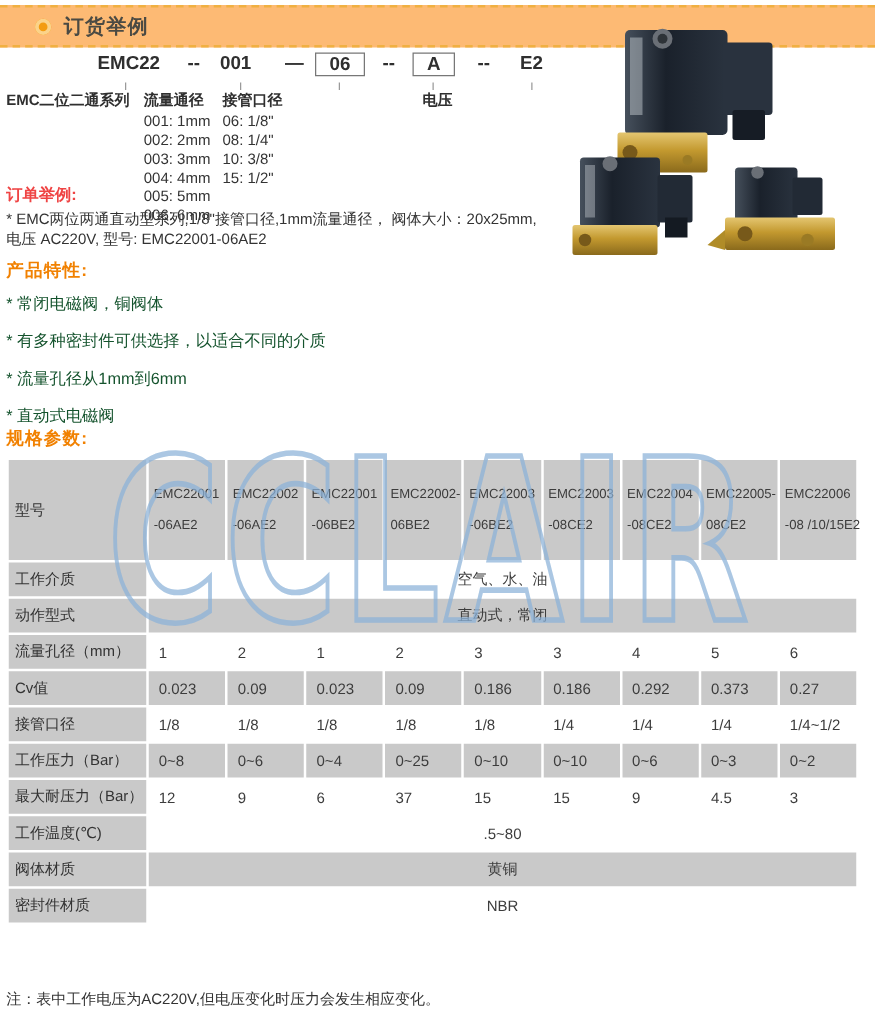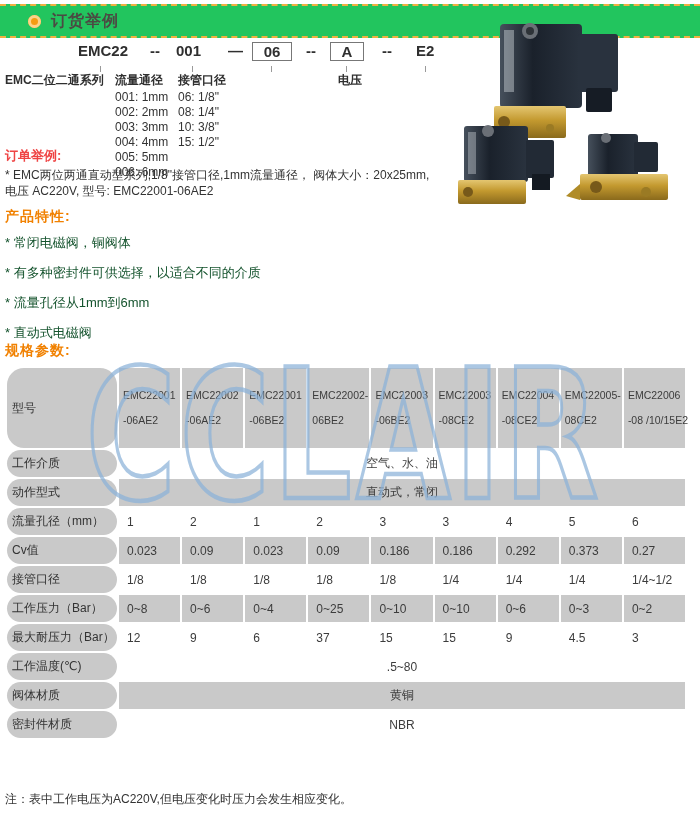--- a/index.html
+++ b/index.html
@@ -1,20 +1,20 @@
 <!DOCTYPE html>
 <html><head>
 <meta charset="utf-8">
 <style>
   html,body{margin:0;padding:0;background:#fff;}
   .page{position:relative;width:700px;height:815px;background:#fff;overflow:hidden;
         font-family:"Liberation Sans","DejaVu Sans",sans-serif;color:#3c3c3c;}
 
   
-  .hbar{position:absolute;top:4px;left:0;width:700px;height:34px;background:#22c55e;
+  .hbar{position:absolute;top:4px;left:0;width:700px;height:34px;background:#fdba74;
         border-top:2px dashed #f0b042;border-bottom:2px dashed #f0b042;
         display:flex;align-items:center;box-sizing:border-box;}
   .hbar .dot{width:13px;height:13px;border-radius:50%;background:#f39c12;margin-left:28px;
         box-shadow:inset 0 0 0 3px #fbd38a;}
   .hbar-title{font-size:16px;font-weight:bold;color:#4b4a43;margin-left:10px;letter-spacing:1px;}
 
   
   .code-row{position:absolute;top:42px;left:0;height:24px;font-size:15px;font-weight:bold;color:#2f2f2f;}
   .code-row span{position:absolute;white-space:nowrap;}
   .cp1{left:78px;}  .cs1{left:150px;} .cp2{left:176px;} .cs2{left:228px;}
@@ -42,21 +42,21 @@
   .h-feat{top:208px;} .h-spec{top:342px;}
 
   
   .feat{position:absolute;left:5px;font-size:13px;color:#14532d;white-space:nowrap;}
   .f0{top:234px;} .f1{top:264px;} .f2{top:294px;} .f3{top:324px;}
 
   
   .spec{position:absolute;top:366px;left:5px;width:682px;border-spacing:2px;border-collapse:separate;
         table-layout:fixed;font-size:12px;color:#3c3c3c;}
   .spec td{height:27px;padding:0 0 0 8px;white-space:nowrap;overflow:visible;}
-  .spec td.lbl{background:#c9c9c9;padding-left:5px;color:#333;border-radius:17px;}
+  .spec td.lbl{background:#c9c9c9;padding-left:5px;color:#333;}
   .spec td.g{background:#c9c9c9;}
   .spec td.w{background:#fff;}
   .spec td.span{text-align:center;padding-left:0;}
   .spec tr.row-h td{height:80px;vertical-align:middle;}
   .spec td.model{font-size:10.5px;line-height:25px;padding-left:4px;}
 
   
   .watermark{position:absolute;top:346px;left:86px;z-index:6;pointer-events:none;
       font-family:"DejaVu Sans",sans-serif;font-weight:bold;font-size:120px;letter-spacing:4px;
       color:transparent;-webkit-text-stroke:3px rgba(139,178,216,0.72);

